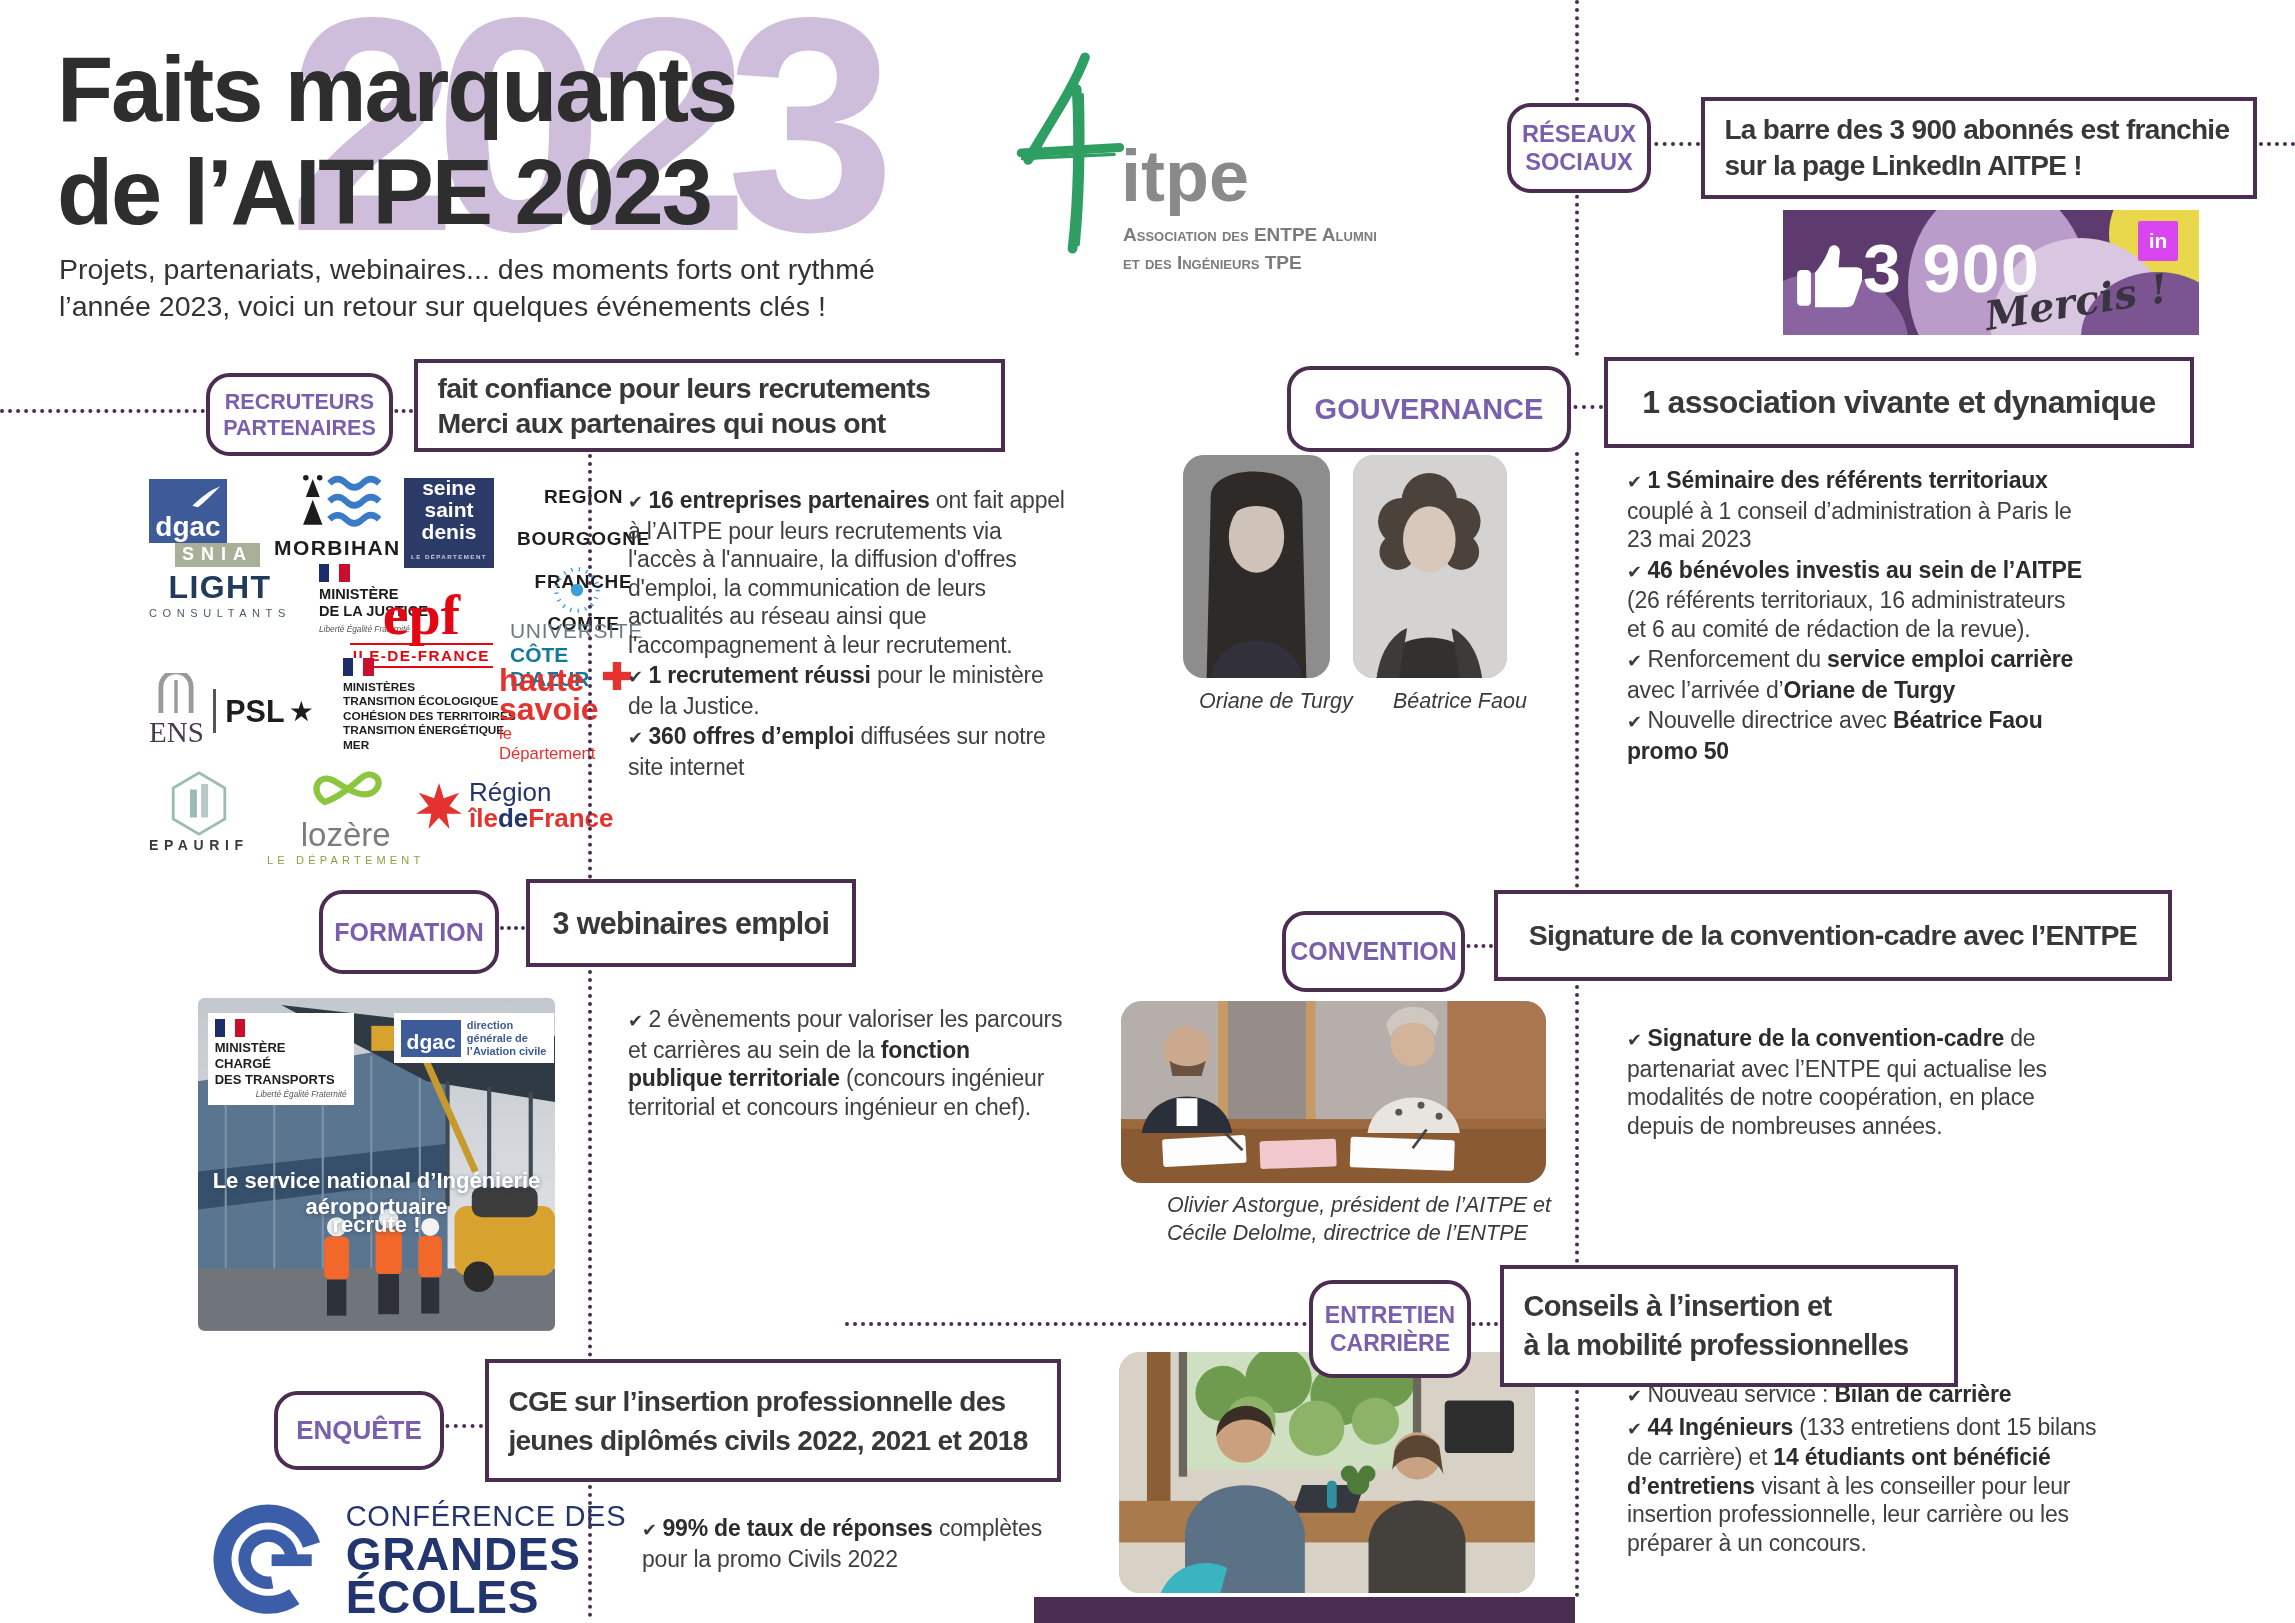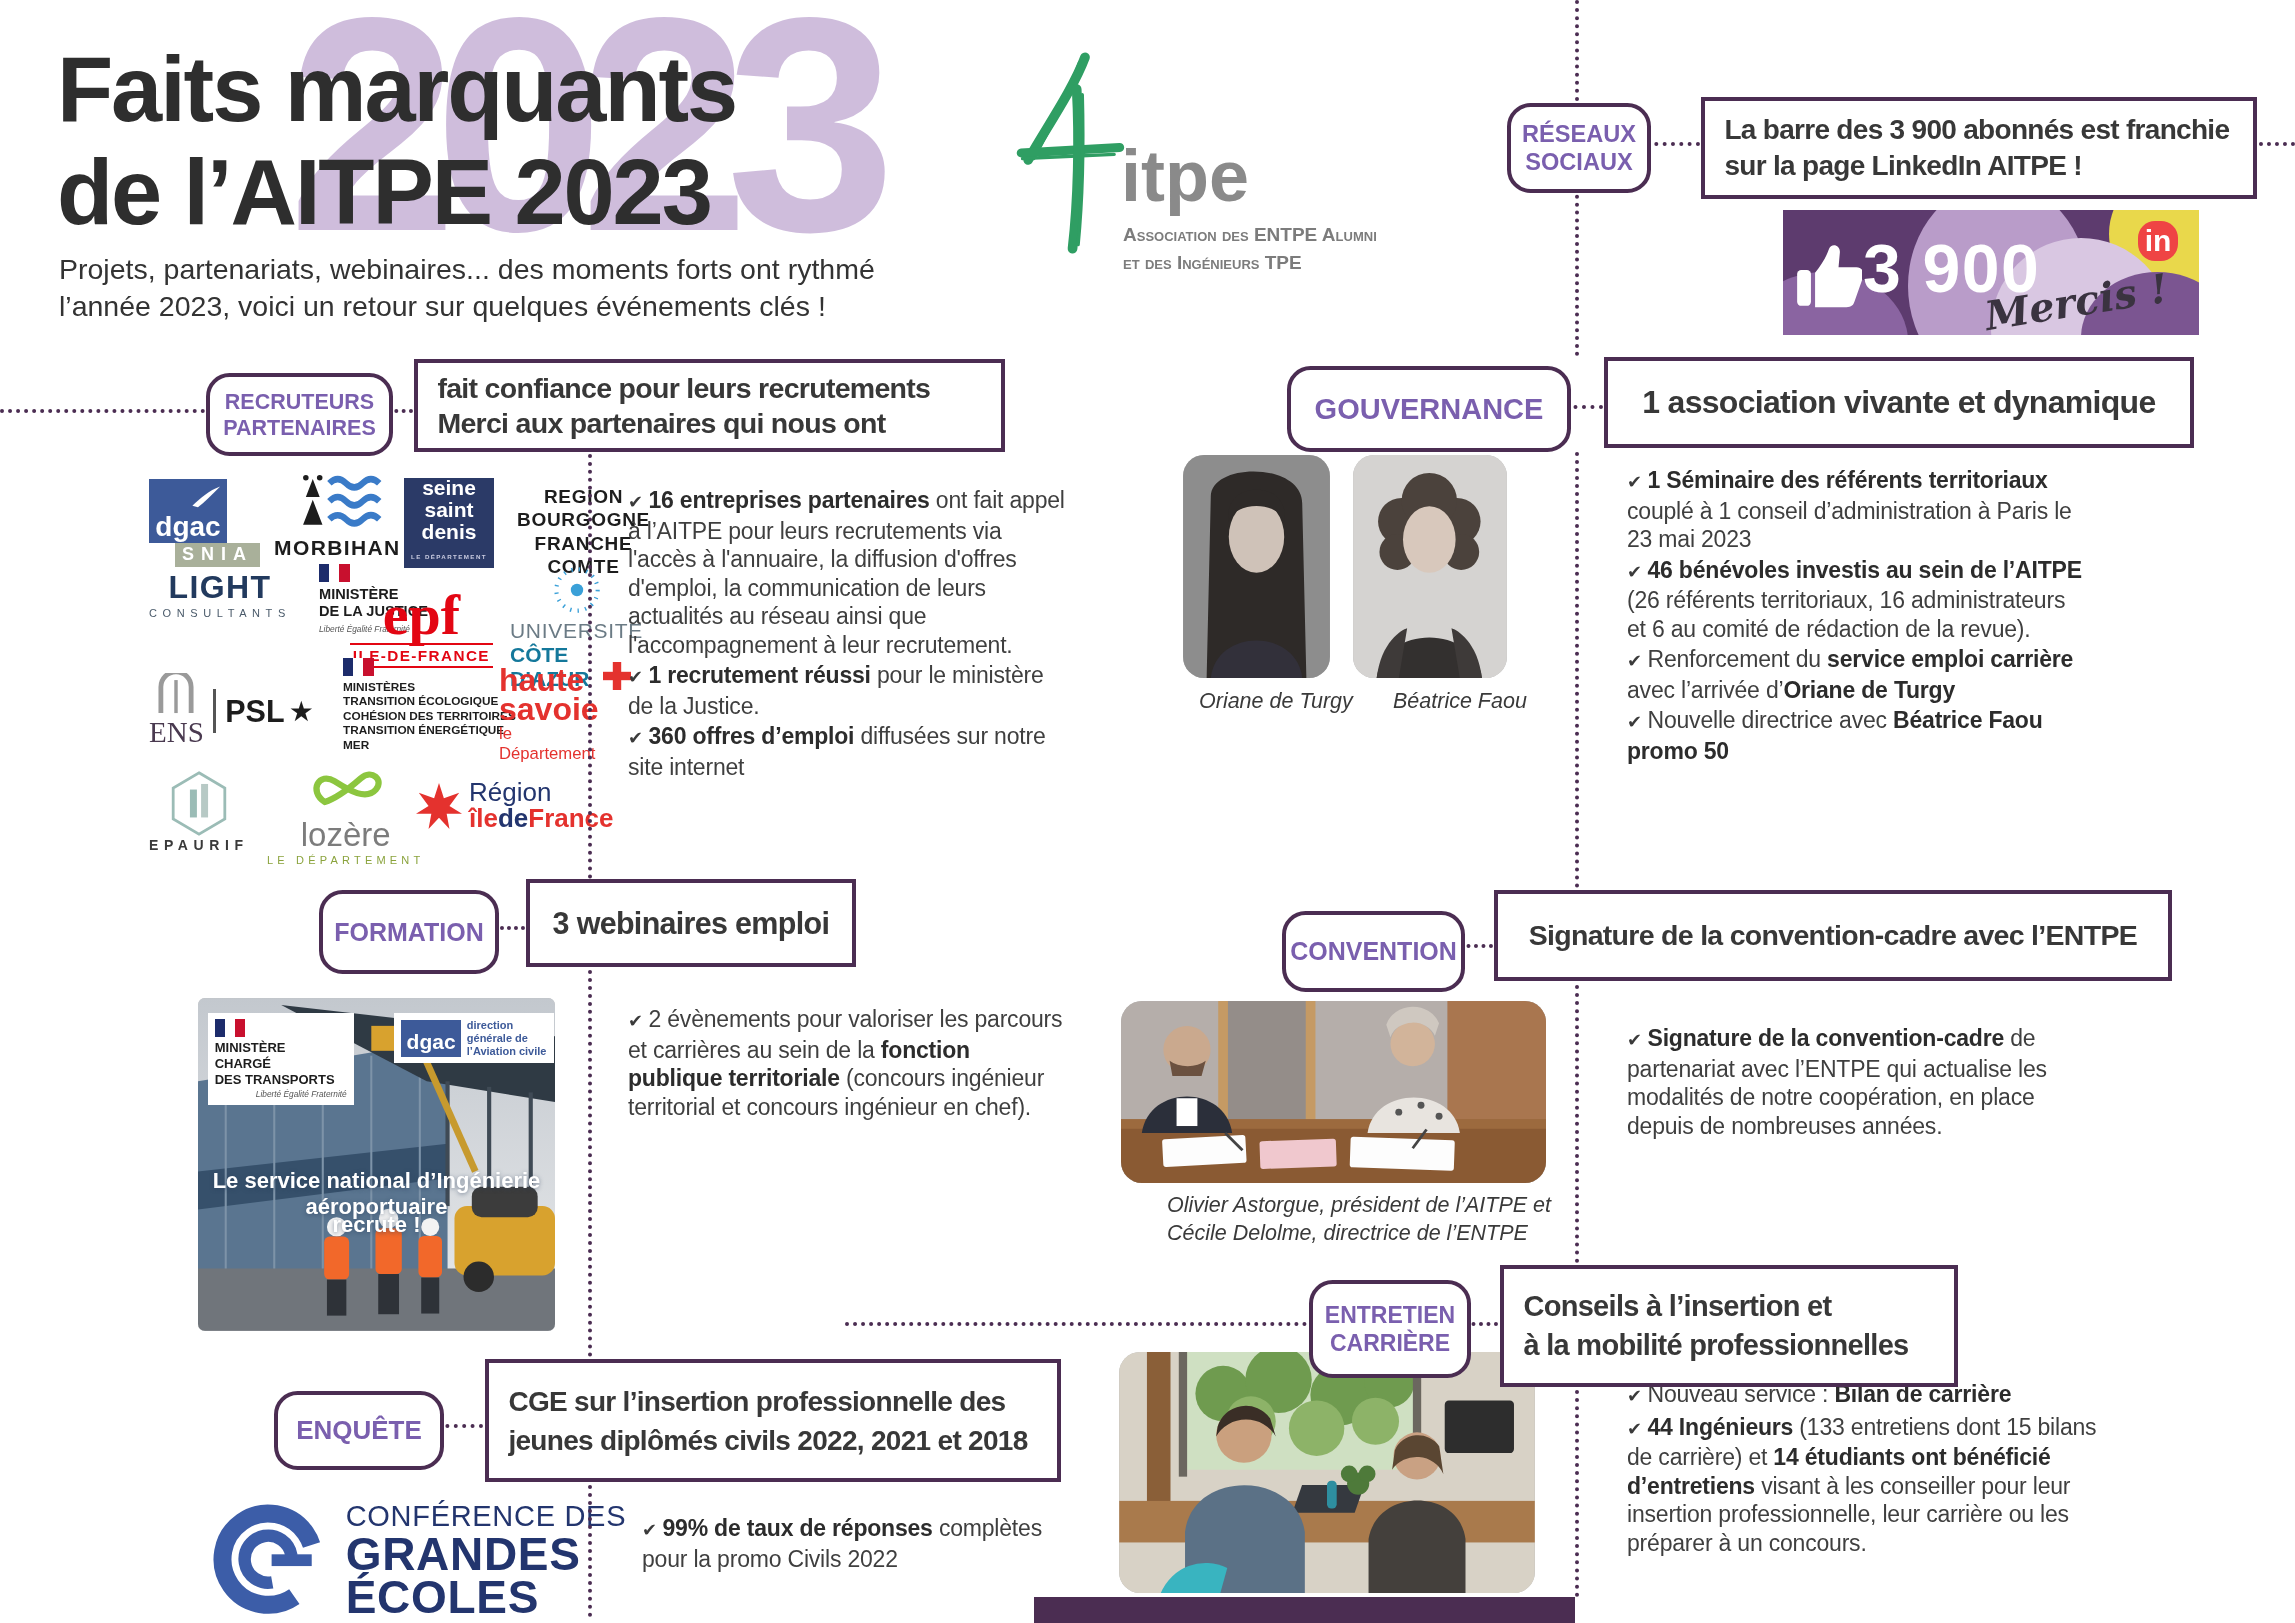--- a/index.html
+++ b/index.html
@@ -49,33 +49,33 @@
                  background:#8a64a1;}
   .banner .blob4{position:absolute;left:326px;top:-42px;width:132px;height:132px;border-radius:50%;
                  background:#e9d84b;}
   .banner .blob5{position:absolute;left:298px;top:62px;width:153px;height:132px;border-radius:50%;
                  background:#7b5591;}
   .banner .count{position:absolute;left:80px;top:19.4px;font-size:68px;font-weight:800;color:#fff;
                  letter-spacing:1.4px;z-index:3;}
   .banner .mercis{position:absolute;left:201px;top:68px;font-size:40px;font-weight:700;
                   font-family:"DejaVu Serif",serif;font-style:italic;color:#3a3340;
                   transform:rotate(-9deg);z-index:4;}
-  .banner .inbadge{position:absolute;left:355px;top:11px;width:40px;height:40px;border-radius:17px;
-                   background:#ef4444;color:#fff;font-size:30px;font-weight:700;display:flex;
+  .banner .inbadge{position:absolute;left:355px;top:11px;width:40px;height:40px;border-radius:2px;
+                   background:#d946ef;color:#fff;font-size:21px;font-weight:700;display:flex;
                    align-items:center;justify-content:center;z-index:4;}
   
   .logos{position:absolute;left:149px;top:472px;width:448px;height:357px;}
   .logo{position:absolute;display:flex;flex-direction:column;align-items:center;}
   .dgac-box{width:78px;height:64px;background:#3d5a99;color:#fff;font-weight:700;font-size:28px;
             display:flex;align-items:flex-end;justify-content:center;position:relative;}
   .snia{position:absolute;left:26px;top:64px;background:#a9b09a;color:#fff;font-size:18px;
         letter-spacing:7px;padding:1.4px 7px;font-weight:700;}
   .navybox{width:90px;height:90px;background:#2b3a67;color:#fff;display:flex;flex-direction:column;
            align-items:center;justify-content:center;font-weight:700;font-size:21px;line-height:22px;}
-  .bfc{font-weight:800;color:#1d1d1d;font-size:19px;line-height:23.6px;text-align:center;letter-spacing:0.7px;}
+  .bfc{font-weight:800;color:#1d1d1d;font-size:19px;line-height:23.6px;text-align:center;letter-spacing:0.7px;gap:19px;}
   .bfc span{display:block;}
   .lightword{font-weight:800;color:#223a5e;font-size:32px;letter-spacing:1.4px;}
   .lightsub{font-size:11px;letter-spacing:5.6px;color:#4a5a6a;margin-top:1.4px;}
   .flag{width:30.5px;height:18px;background:linear-gradient(90deg,#1d2c6b 33%,#fff 33%,#fff 66%,#c8102e 66%);}
   .minis{font-size:14.6px;font-weight:800;color:#1d1d1d;line-height:17.3px;}
   .motto{font-size:8.3px;font-style:italic;color:#555;line-height:9px;text-align:right;}
   .epf{color:#e30613;font-weight:700;font-size:58px;line-height:49px;font-family:"Liberation Serif",serif;}
   .epfsub{color:#e30613;font-weight:700;font-size:15.3px;letter-spacing:1.4px;border-top:2.1px solid #e30613;
           border-bottom:2.1px solid #e30613;padding:1.4px 2.8px;margin-top:4.2px;}
   .uca1{font-size:21px;color:#6b7b85;letter-spacing:0.7px;}

